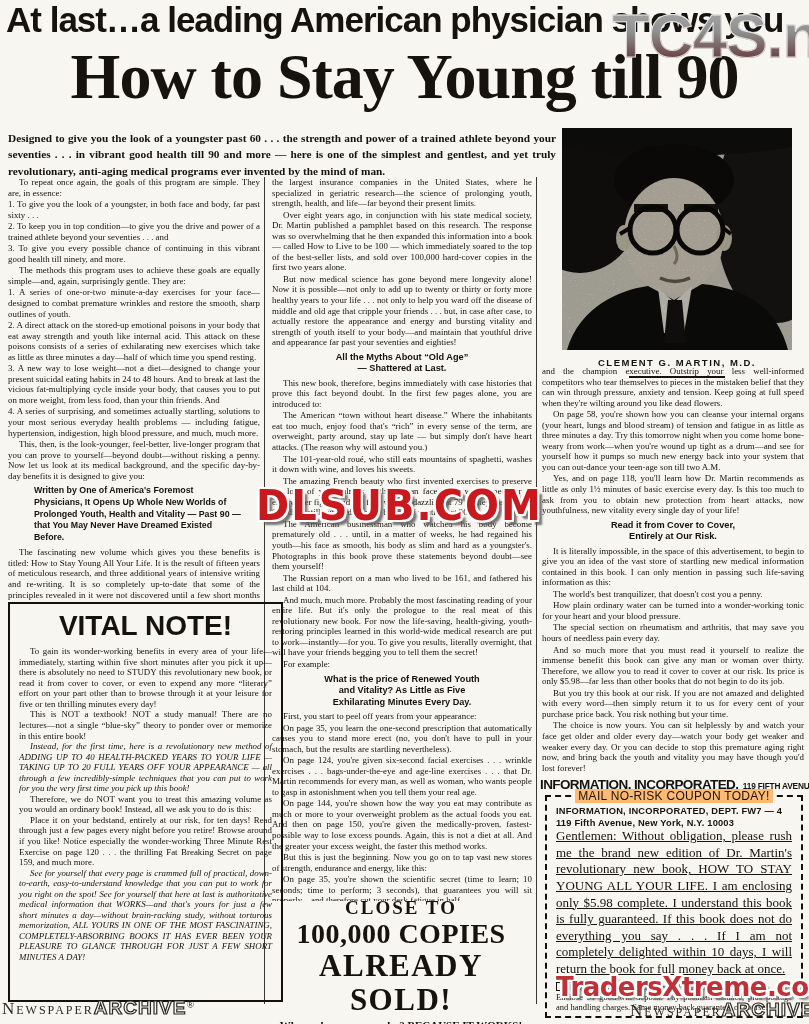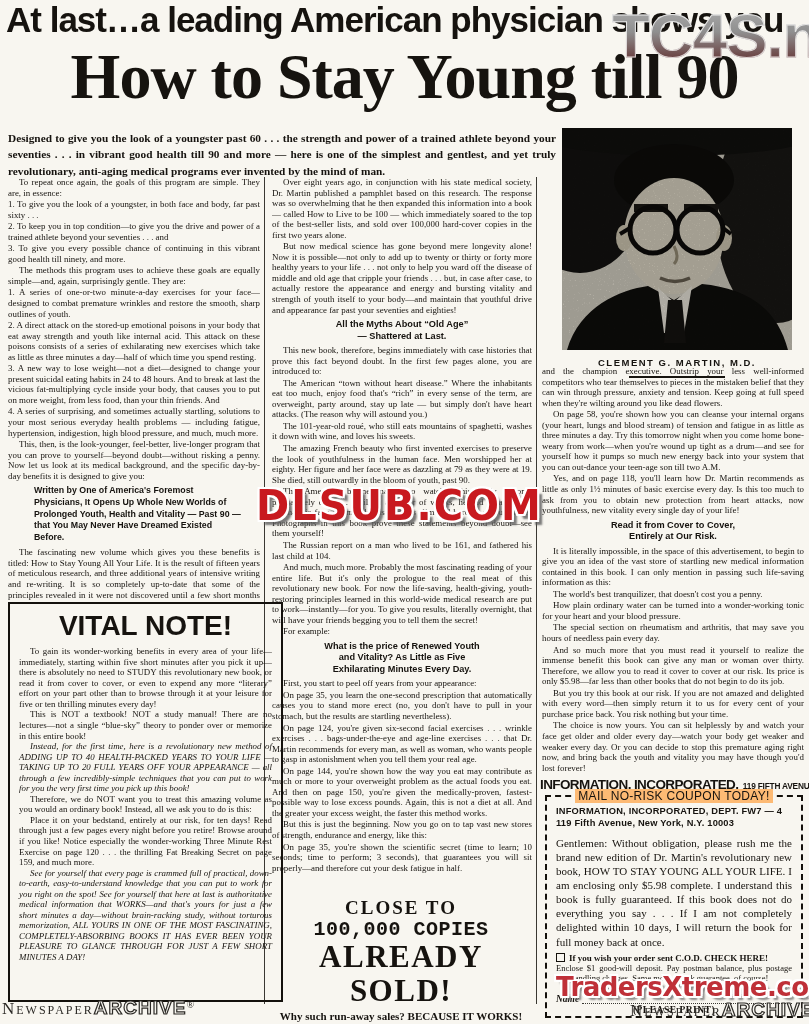--- a/index.html
+++ b/index.html
@@ -38,38 +38,38 @@
   
   .vital{position:absolute;left:8px;top:602px;width:275px;height:400px;border:2px solid #14110c;
          box-sizing:border-box;padding:5px 9px 4px;font-size:8.9px;line-height:1.185;
          text-align:justify;overflow:hidden;}
   .vital-title{font-family:"Liberation Sans",sans-serif;font-weight:bold;font-size:28px;
                text-align:center;letter-spacing:0;margin:0 0 4px;}
   .vital p{margin:0;}
   
   .sold{position:absolute;left:266px;top:898px;width:270px;text-align:center;font-weight:bold;}
   .sold-l1{font-size:19px;letter-spacing:2px;line-height:1.1;}
-  .sold-l2{font-size:20px;letter-spacing:0.5px;line-height:1.08;font-family:Liberation Mono, monospace;}
+  .sold-l2{font-size:28px;letter-spacing:0.5px;line-height:1.08;}
   .sold-l3{font-size:31px;letter-spacing:1.5px;line-height:1.08;}
   .sold-s1{font-size:11px;margin-top:3px;line-height:1.2;}
   
   .publisher{position:absolute;left:540px;top:775px;width:268px;
              font-family:"Liberation Sans",sans-serif;font-weight:bold;white-space:nowrap;}
   .publisher .big{font-size:13.5px;letter-spacing:-0.6px;margin-top:31px;}
   .publisher .small{font-size:8.3px;letter-spacing:-0.2px;}
   .coupon{position:absolute;left:545px;top:795px;width:258px;height:223px;
           border:2px dashed #14110c;box-sizing:border-box;padding:2px 9px 4px;}
   .coupon-header{margin:-10px auto 0;width:fit-content;background:#fdba74;padding:0 3px;
                  font-family:"Liberation Sans",sans-serif;font-size:12px;letter-spacing:0.3px;
                  text-align:center;}
   .coupon-dept{font-family:"Liberation Sans",sans-serif;font-weight:bold;font-size:9.3px;
                margin-top:3px;letter-spacing:0.2px;}
   .coupon-addr{font-family:"Liberation Sans",sans-serif;font-weight:bold;font-size:9.3px;
                margin-top:2px;letter-spacing:0.2px;}
-  .coupon-body{font-size:11px;line-height:1.28;text-align:justify;margin-top:8px;}
+  .coupon-body{font-size:13px;line-height:1.28;text-align:justify;margin-top:0;text-decoration:underline;}
   .cod-row{margin-top:4px;font-size:9px;font-weight:bold;}
   .checkbox{display:inline-block;width:7px;height:7px;border:1px solid #14110c;
             vertical-align:-1px;margin-right:4px;background:#f8f6f0;}
   .cod-text{font-size:8.5px;line-height:1.22;text-align:justify;}
   .field-row{display:flex;align-items:flex-end;margin-top:9px;font-style:italic;
              font-weight:bold;font-size:9.5px;}
   .fline{flex:1;border-bottom:1.2px dotted #3a3832;height:11px;margin-left:3px;}
   .please{text-align:center;font-weight:bold;font-size:9.5px;letter-spacing:0.5px;margin-top:1px;}
   .csz{gap:0;}
   .csz .lbl2{margin-left:8px;}
@@ -171,20 +171,21 @@
     <p class="ind">To gain its wonder-working benefits in every area of your life—immediately, starting within five short minutes after you pick it up—there is absolutely no need to STUDY this revolutionary new book, or read it from cover to cover, or even to expend any more “literary” effort on your part other than to browse through it at your leisure for five or ten thrilling minutes every day!</p>
     <p class="ind">This is NOT a textbook! NOT a study manual! There are no lectures—not a single “blue-sky” theory to ponder over or memorize in this entire book!</p>
     <p class="ind it">Instead, for the first time, here is a revolutionary new method of ADDING UP TO 40 HEALTH-PACKED YEARS TO YOUR LIFE — TAKING UP TO 20 FULL YEARS OFF YOUR APPEARANCE — all through a few incredibly-simple techniques that you can put to work for you the very first time you pick up this book!</p>
     <p class="ind">Therefore, we do NOT want you to treat this amazing volume as you would an ordinary book! Instead, all we ask you to do is this:</p>
     <p class="ind">Place it on your bedstand, entirely at our risk, for ten days! Read through just a few pages every night before you retire! Browse around if you like! Notice especially the wonder-working Three Minute Rest Exercise on page 120 . . . the thrilling Fat Breaking Secret on page 159, and much more.</p>
     <p class="ind it">See for yourself that every page is crammed full of practical, down-to-earth, easy-to-understand knowledge that you can put to work for you right on the spot! See for yourself that here at last is authoritative medical information that WORKS—and that's yours for just a few short minutes a day—without brain-racking study, without torturous memorization, ALL YOURS IN ONE OF THE MOST FASCINATING, COMPLETELY-ABSORBING BOOKS IT HAS EVER BEEN YOUR PLEASURE TO GLANCE THROUGH FOR JUST A FEW SHORT MINUTES A DAY!</p>
 
   </div>
 
   <div class="col col-mid">
+    <p>the largest insurance companies in the United States, where he specialized in geriatric research—the science of prolonging youth, strength, health, and life—far beyond their present limits.</p>
     <p class="ind">Over eight years ago, in conjunction with his state medical society, Dr. Martin published a pamphlet based on this research. The response was so overwhelming that he then expanded this information into a book — called How to Live to be 100 — which immediately soared to the top of the best-seller lists, and sold over 100,000 hard-cover copies in the first two years alone.</p>
     <p class="ind">But now medical science has gone beyond mere longevity alone! Now it is possible—not only to add up to twenty or thirty or forty more healthy years to your life . . . not only to help you ward off the disease of middle and old age that cripple your friends . . . but, in case after case, to actually restore the appearance and energy and bursting vitality and strength of youth itself to your body—and maintain that youthful drive and appearance far past your seventies and eighties!</p>
     <div class="colhead">
       <div>All the Myths About “Old Age”</div>
       <div>— Shattered at Last.</div>
     </div>
     <p class="ind">This new book, therefore, begins immediately with case histories that prove this fact beyond doubt. In the first few pages alone, you are introduced to:</p>
     <p class="ind">The American “town without heart disease.” Where the inhabitants eat too much, enjoy food that's “rich” in every sense of the term, are overweight, party around, stay up late — but simply don't have heart attacks. (The reason why will astound you.)</p>
     <p class="ind">The 101-year-old roué, who still eats mountains of spaghetti, washes it down with wine, and loves his sweets.</p>
     <p class="ind">The amazing French beauty who first invented exercises to preserve the look of youthfulness in the human face. Men worshipped her at eighty. Her figure and her face were as dazzling at 79 as they were at 19. She died, still outwardly in the bloom of youth, past 90.</p>

